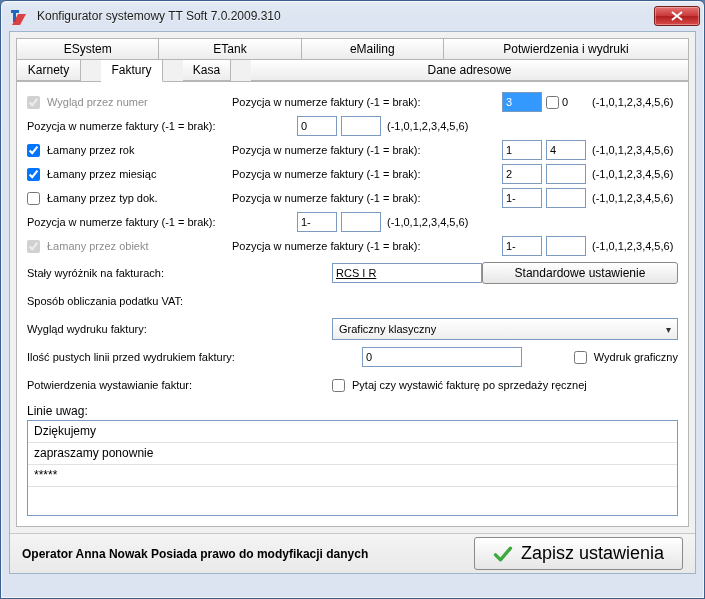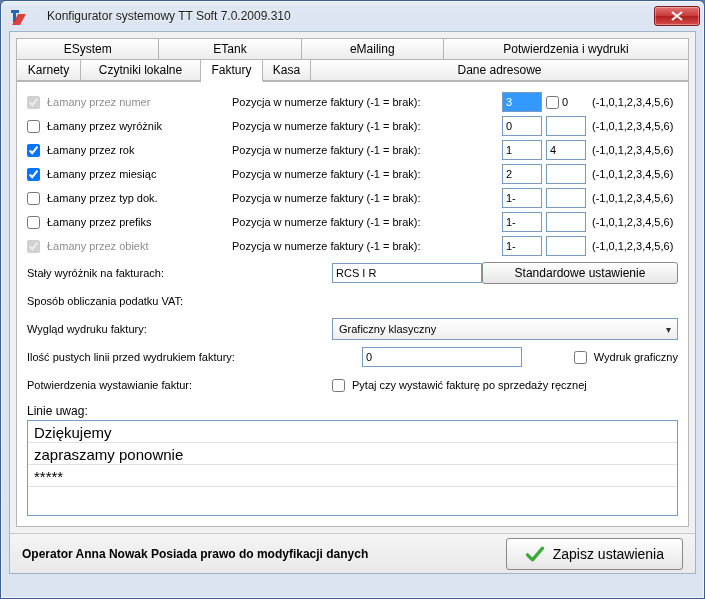--- a/index.html
+++ b/index.html
@@ -20,21 +20,21 @@
     border-radius: 6px 6px 0 0;
     display: flex;
     flex-direction: column;
     box-shadow: inset 0 0 0 1px rgba(255,255,255,0.6);
   }
   .titlebar {
     height: 30px;
     display: flex;
     align-items: center;
     padding: 0 4px 0 8px;
-    gap: 20px;
+    gap: 10px;
   }
   .titlebar .app-icon {
     width: 18px; height: 18px;
     display: flex; align-items:center; justify-content:center;
   }
   .titlebar .title {
     flex: 1;
     color: #1a1a1a;
     font-size: 12px;
     text-shadow: 0 1px 0 rgba(255,255,255,0.7);
@@ -62,21 +62,21 @@
     flex: 1;
     display: flex;
     flex-direction: column;
   }
   .tabstrip {
     display: flex;
     border-bottom: 1px solid #b6b6b6;
     background: #f1f1f1;
   }
   .tabstrip.row2 { border-bottom: 1px solid #b6b6b6; }
-  .tabstrip.row3 { border-bottom: none; }
+  .tabstrip.row3 { border-bottom: none; gap: 20px; }
   .tab {
     border-right: 1px solid #b6b6b6;
     padding: 3px 0;
     text-align: center;
     font-size: 12px;
     background: linear-gradient(#ffffff,#ececec);
     cursor: default;
     white-space: nowrap;
   }
   .tab:last-child { border-right: none; }
@@ -135,37 +135,37 @@
   .linie-label { margin: 6px 0 2px 0; font-size:12px; }
   .uwagi-box {
     border: 1px solid #7a9ac0;
     background:#fff;
     height: 96px;
   }
   .uwagi-box .line {
     border-bottom: 1px solid #e2e2e2;
     padding: 3px 6px;
     height: 22px;
-    font-size:15px;
+    font-size:12px;
   }
   .footer {
     height: 40px;
     display:flex; align-items:center; justify-content:space-between;
     padding: 0 12px;
     border-top: 1px solid #c8c8c8;
     background: linear-gradient(#f4f4f4,#e9e9e9);
     font-size:12px;
   }
   .save-btn {
     display:flex; align-items:center; gap:8px;
     background: linear-gradient(#ffffff,#e6e6e6);
     border: 1px solid #8a8a8a;
     border-radius: 3px;
     padding: 5px 18px;
-    font-size: 14px;
+    font-size: 18px;
   }
   .check-green {
     width:20px;height:20px;
   }
   .chev { font-size:10px; color:#333; }
   label { display:flex; align-items:center; gap:4px; }
   .b { font-weight:bold; }
 </style>
 </head>
 <body>
@@ -190,47 +190,42 @@
     <div class="tabs-outer">
 
       <div class="tabstrip">
         <div class="tab" style="flex:1.1">ESystem</div>
         <div class="tab" style="flex:1.1">ETank</div>
         <div class="tab" style="flex:1.1">eMailing</div>
         <div class="tab" style="flex:1.9">Potwierdzenia i wydruki</div>
       </div>
       <div class="tabstrip row3">
         <div class="tab" style="width:64px">Karnety</div>
-        <div class="tab" style="width:120px">Czytniki lokalne</div>
         <div class="tab active" style="width:62px">Faktury</div>
         <div class="tab" style="width:48px">Kasa</div>
         <div class="tab" style="flex:1">Dane adresowe</div>
       </div>
 
       <div class="tabpage">
 
         <div id="rows-host">
             <div class="row">
               <span class="cb-lbl disabled">
                 <input type="checkbox" disabled="" checked="" style="">
-                <span>Łamany przez numer</span>
+                <span>Wygląd przez numer</span>
               </span>
               <span class="poslbl">Pozycja w numerze faktury (-1 = brak):</span>
               <input class="textbox num sel" value="3" style="">
               <span class="num2" style="display: flex; align-items: center;">
                 <input type="checkbox" style="">
                 <span>0</span>
               </span>
               <span class="hint">(-1,0,1,2,3,4,5,6)</span>
             </div>
             <div class="row">
-              <span class="cb-lbl">
-                <input type="checkbox" style="">
-                <span>Łamany przez wyróżnik</span>
-              </span>
               <span class="poslbl">Pozycja w numerze faktury (-1 = brak):</span>
               <input class="textbox num" value="0" style="">
               <input class="textbox num2" style="visibility: visible;">
               <span class="hint">(-1,0,1,2,3,4,5,6)</span>
             </div>
             <div class="row">
               <span class="cb-lbl">
                 <input type="checkbox" checked="" style="">
                 <span>Łamany przez rok</span>
               </span>
@@ -253,44 +248,40 @@
               <span class="cb-lbl">
                 <input type="checkbox" style="">
                 <span>Łamany przez typ dok.</span>
               </span>
               <span class="poslbl">Pozycja w numerze faktury (-1 = brak):</span>
               <input class="textbox num" value="1-" style="">
               <input class="textbox num2" style="visibility: visible;">
               <span class="hint">(-1,0,1,2,3,4,5,6)</span>
             </div>
             <div class="row">
-              <span class="cb-lbl">
-                <input type="checkbox" style="">
-                <span>Łamany przez prefiks</span>
-              </span>
               <span class="poslbl">Pozycja w numerze faktury (-1 = brak):</span>
               <input class="textbox num" value="1-" style="">
               <input class="textbox num2" style="visibility: visible;">
               <span class="hint">(-1,0,1,2,3,4,5,6)</span>
             </div>
             <div class="row">
               <span class="cb-lbl disabled">
                 <input type="checkbox" disabled="" checked="" style="">
                 <span>Łamany przez obiekt</span>
               </span>
               <span class="poslbl">Pozycja w numerze faktury (-1 = brak):</span>
               <input class="textbox num" value="1-" style="">
               <input class="textbox num2" style="visibility: visible;">
               <span class="hint">(-1,0,1,2,3,4,5,6)</span>
             </div>
           </div>
 
         <div class="section-row">
           <span class="lbl" style="width:305px">Stały wyróżnik na fakturach:</span>
-          <input class="textbox" style="width: 150px;" value="RCS I R">
+          <input class="textbox" style="width: 150px; text-decoration: underline;" value="RCS I R">
           <span style="flex:1"></span>
           <button class="btn" style="width:196px">Standardowe ustawienie</button>
         </div>
 
         <div class="section-row">
           <span class="lbl" style="width:305px">Sposób obliczania podatku VAT:</span>
         </div>
 
         <div class="section-row">
           <span class="lbl" style="width:305px">Wygląd wydruku faktury:</span>

